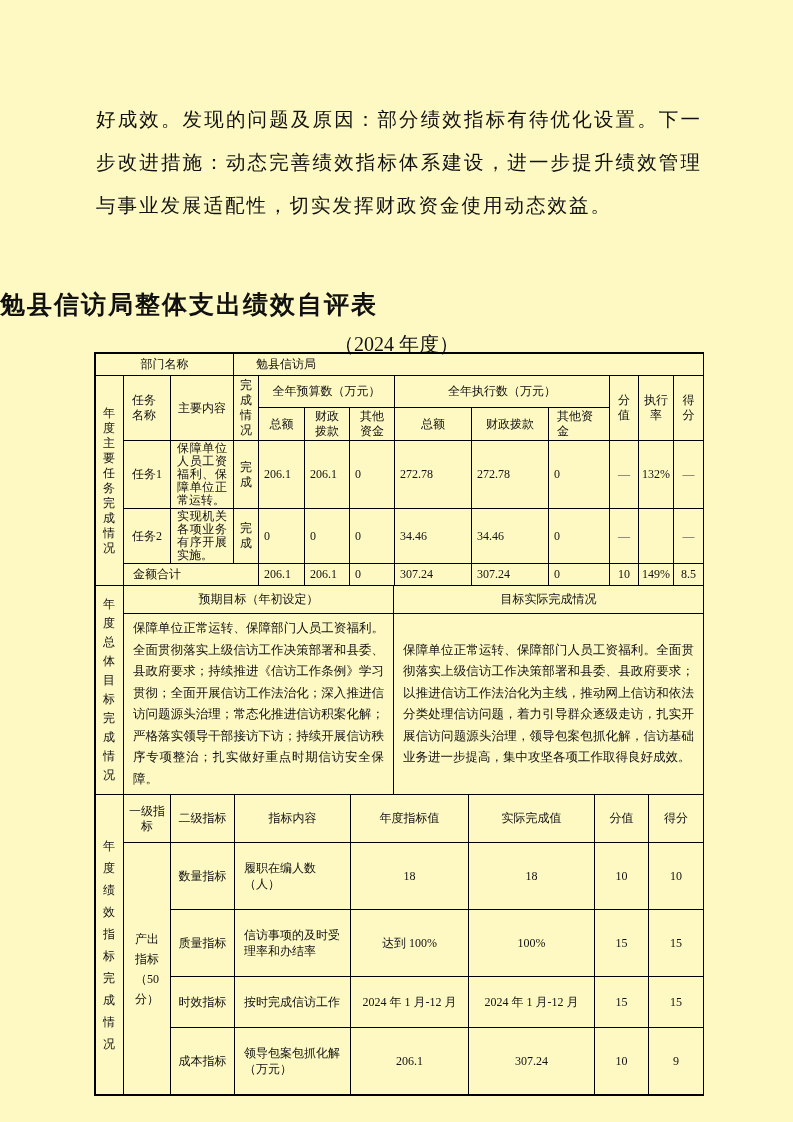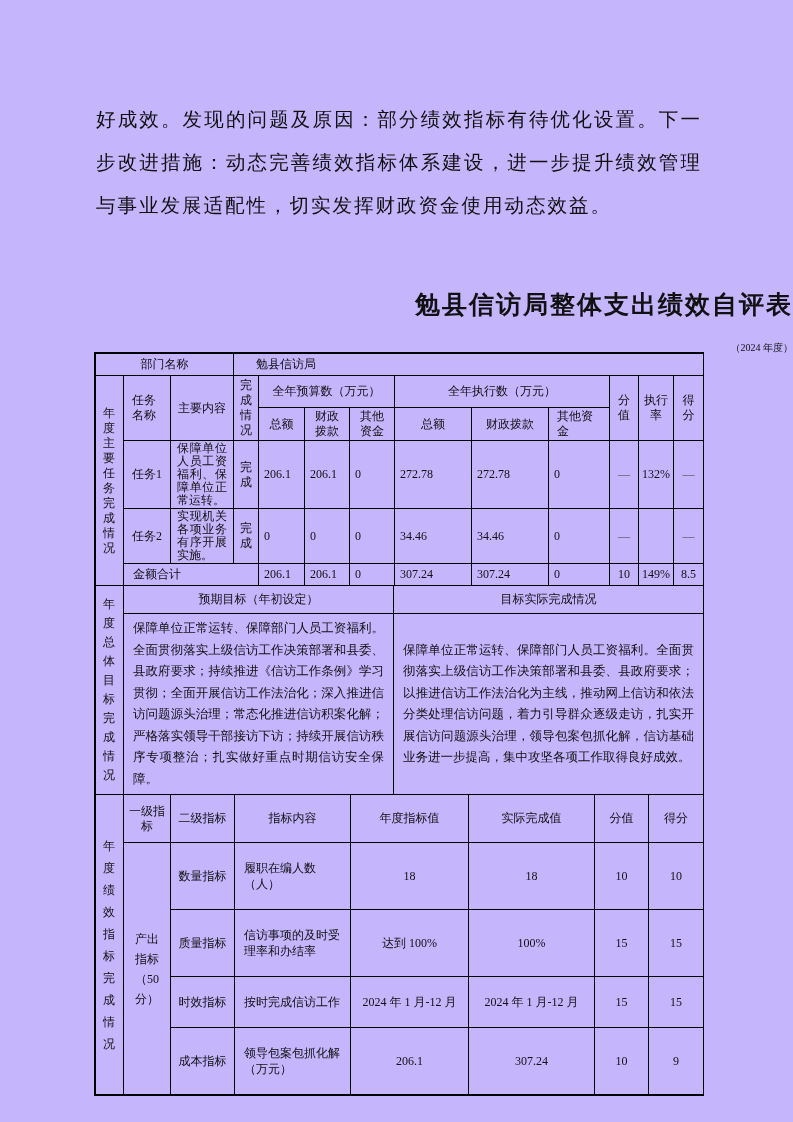--- a/index.html
+++ b/index.html
@@ -1,41 +1,41 @@
 <!DOCTYPE html>
 <html><head>
 <meta charset="utf-8">
 <style>
   html,body { margin:0; padding:0; background:#e8e8e8; }
   .page {
     position:relative;
     width:793px; height:1122px;
     margin:0 auto;
-    background:#c4b5fd;
+    background:#fef9c3;
     font-family:"Liberation Serif","DejaVu Serif",serif;
     color:#111;
     overflow:hidden;
   }
   .intro {
     position:absolute; left:96px; top:98px; width:606px;
     font-size:19.5px; line-height:43px;
     letter-spacing:2px;
     text-align:justify;
     margin:0;
   }
   .title {
     position:absolute; left:0; top:288px; width:100%;
-    text-align:right;
+    text-align:left;
     font-family:"Liberation Sans","DejaVu Sans",sans-serif;
     font-weight:bold; font-size:25px; letter-spacing:2px;
     margin:0;
   }
   .subtitle {
     position:absolute; left:0; top:331px; width:100%;
-    text-align:right; font-size:10px;margin-top:10px;
+    text-align:center; font-size:20px;
   }
   .tables {
     position:absolute; left:94px; top:352px; width:610px;
     border:1px solid #000;
     box-sizing:border-box;
   }
   table { border-collapse:collapse; table-layout:fixed; width:608px; }
   #t2, #t3 { margin-top:-1px; }
   td {
     border:1px solid #000;

